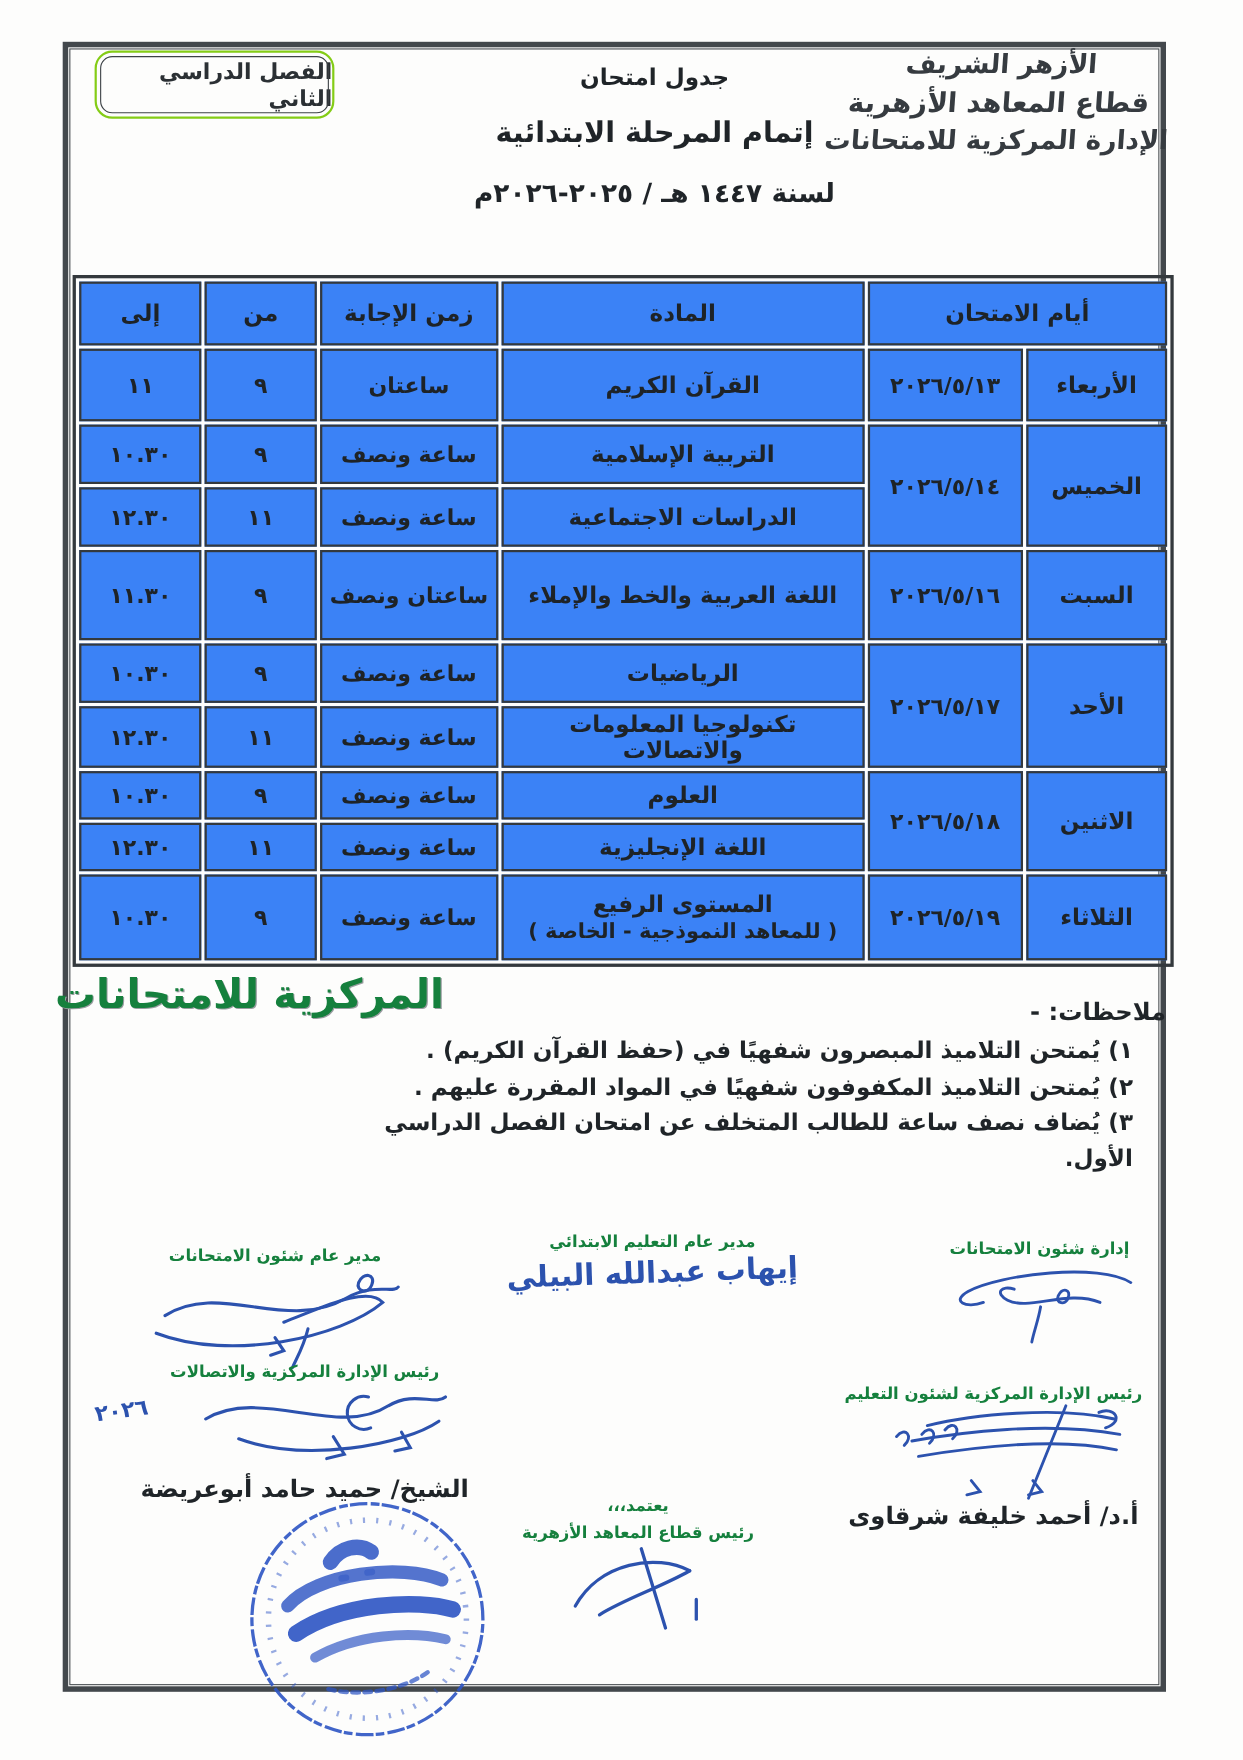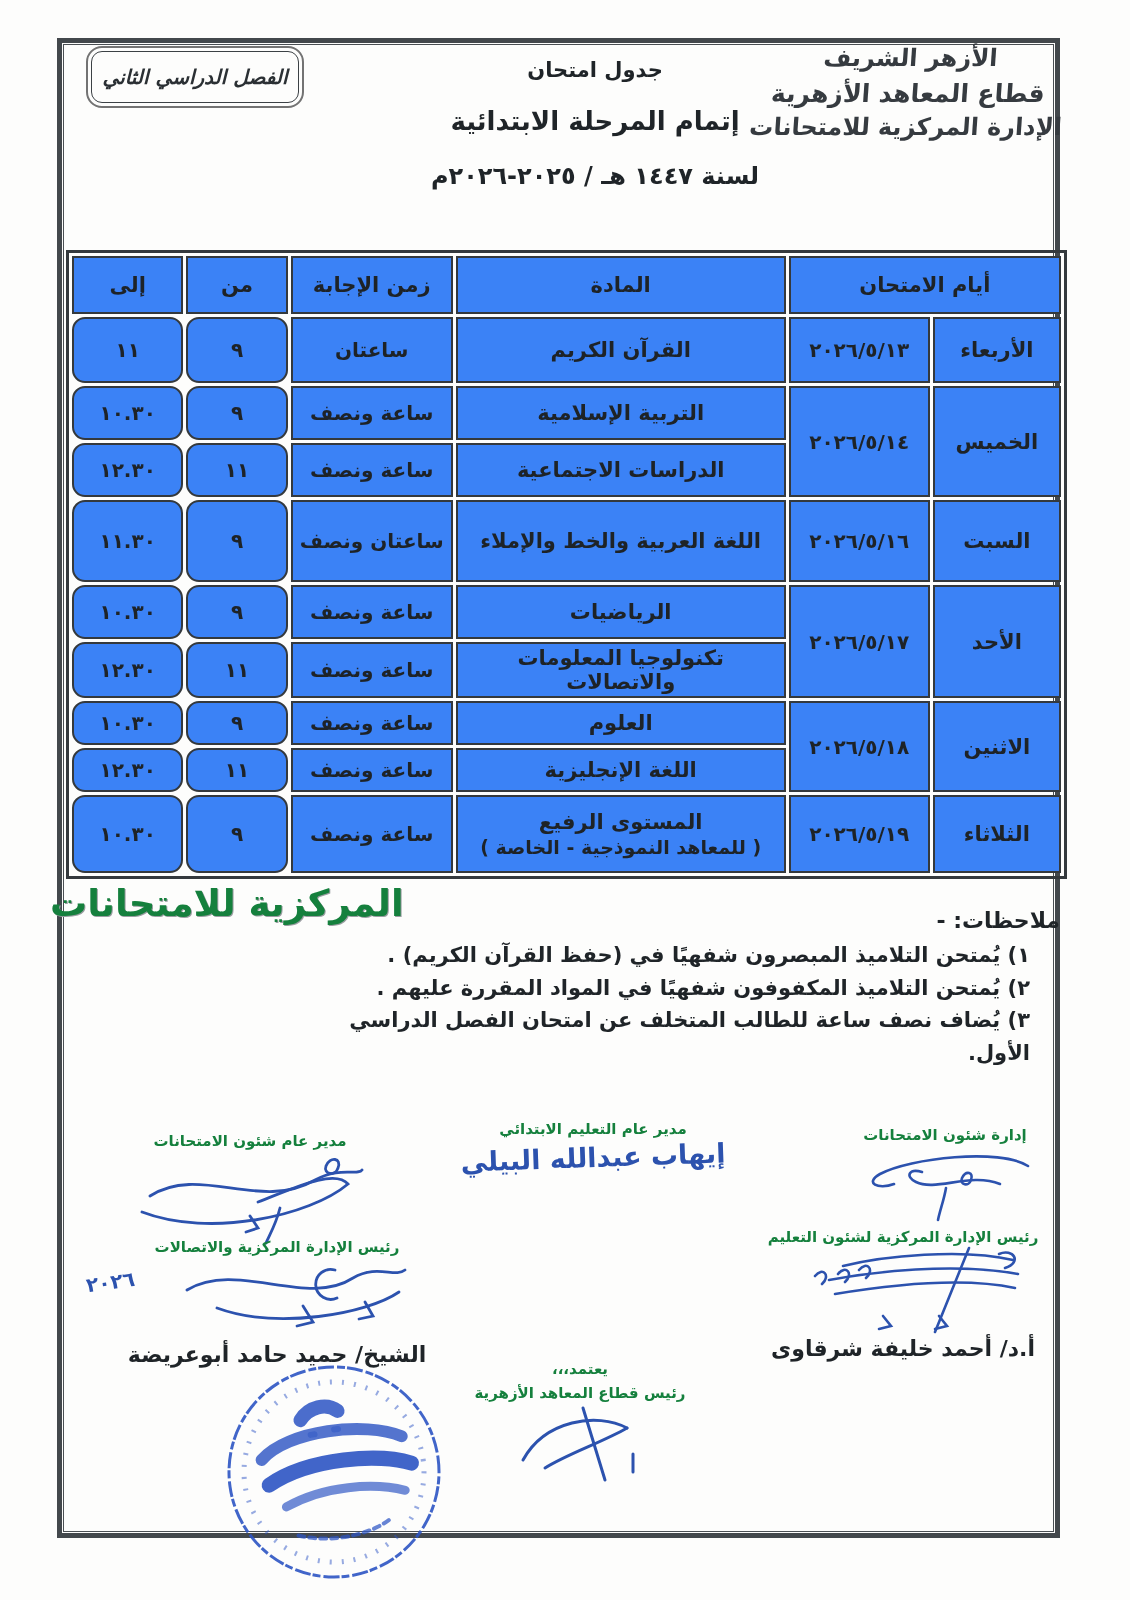--- a/index.html
+++ b/index.html
@@ -9,22 +9,22 @@
     direction:rtl;overflow:hidden;color:#22262a;
   }
   
   .frame{position:absolute;left:57px;top:38px;width:1003px;height:1500px;
     box-sizing:border-box;border:5px solid #43484c;z-index:1;}
   .frame::before{content:"";position:absolute;inset:1px;border:1px solid #4a4f53;}
   .content{position:absolute;inset:0;z-index:2;}
 
   
   .semester-box{position:absolute;left:86px;top:46px;width:218px;height:62px;
-    box-sizing:border-box;border:2px solid #737373;border-radius:16px;
-    display:flex;align-items:center;justify-content:center;font-style:italic;}
+    box-sizing:border-box;border:2px solid #84cc16;border-radius:16px;
+    display:flex;align-items:center;justify-content:center;}
   .semester-box::before{content:"";position:absolute;inset:3px;border:1px solid #3c4145;border-radius:11px;}
   .semester-box span{font-size:20px;font-weight:bold;color:#2b3034;}
 
   
   .letterhead{position:absolute;right:62px;top:42px;width:320px;text-align:center;
     font-weight:bold;color:#363b40;line-height:1.4;transform:skewX(-4deg);}
   .letterhead .lh1{font-size:24px;}
   .letterhead .lh2{font-size:25px;}
   .letterhead .lh3{font-size:24px;}
 
@@ -39,21 +39,21 @@
   table.exam{width:100%;border-collapse:separate;border-spacing:3px;
     box-sizing:border-box;border:3px solid #34393d;}
   table.exam td,table.exam th{border:2px solid #34393d;background:#3b82f6;
     text-align:center;vertical-align:middle;font-weight:bold;color:#1e2327;
     padding:2px 6px;}
   th.hdr{font-size:21px;}
   td.day{font-size:21px;}
   td.date{font-size:20px;}
   td.subject{font-size:21px;}
   td.duration{font-size:20px;}
-  td.num{font-size:20px;border-radius:13px;}
+  td.num{font-size:20px;}
   tr.h-head th{height:50px;}
   tr.h-r1 td{height:58px;}
   tr.h-sub td{height:46px;}
   tr.h-r3 td{height:74px;}
   tr.h-sub-sm td{height:36px;}
   tr.h-r6 td{height:70px;}
   .subj-note{font-size:19px;margin-top:2px;}
 
   
   .watermark{position:absolute;left:50px;top:882px;z-index:3;
@@ -232,21 +232,21 @@
         <g fill="none" stroke="#2c52ae" stroke-width="2.8" stroke-linecap="round">
           <path d="M20 46 C 70 14, 130 62, 185 30 C 210 16, 228 26, 232 20"></path>
           <path d="M12 62 C 80 88, 180 66, 218 34 C 204 18, 160 40, 128 52"></path>
           <path d="M196 16 c 4 -10 16 -8 12 2 c -3 9 -15 6 -12 -2"></path>
           <path d="M150 58 C 146 74, 140 84, 136 93"></path>
           <path d="M120 66 l 8 12 l -12 4"></path>
         </g>
       </svg>
     </div>
 
-    <div class="sig-block" style="right:62px;top:1228px;width:330px;">
+    <div class="sig-block" style="right:62px;top:1258px;width:330px;">
       <div class="sig-title">رئيس الإدارة المركزية لشئون التعليم</div>
       <svg class="scribble" width="280" height="86" viewBox="0 0 280 86">
         <g fill="none" stroke="#2c52ae" stroke-width="2.6" stroke-linecap="round">
           <path d="M250 14 C 200 2, 120 10, 80 20"></path>
           <path d="M255 28 C 190 16, 110 26, 66 34"></path>
           <path d="M252 42 C 196 30, 120 40, 72 48"></path>
           <path d="M236 8 c 14 -6 24 8 6 14"></path>
           <path d="M206 2 L 172 86"></path>
           <path d="M52 30 c 8 -10 16 0 7 8 m 16 -10 c 8 -10 16 0 7 8 m 14 -12 c 8 -10 16 0 7 8"></path>
           <path d="M120 70 l 8 10 l -12 3 m 60 -13 l 8 10 l -12 3"></path>

